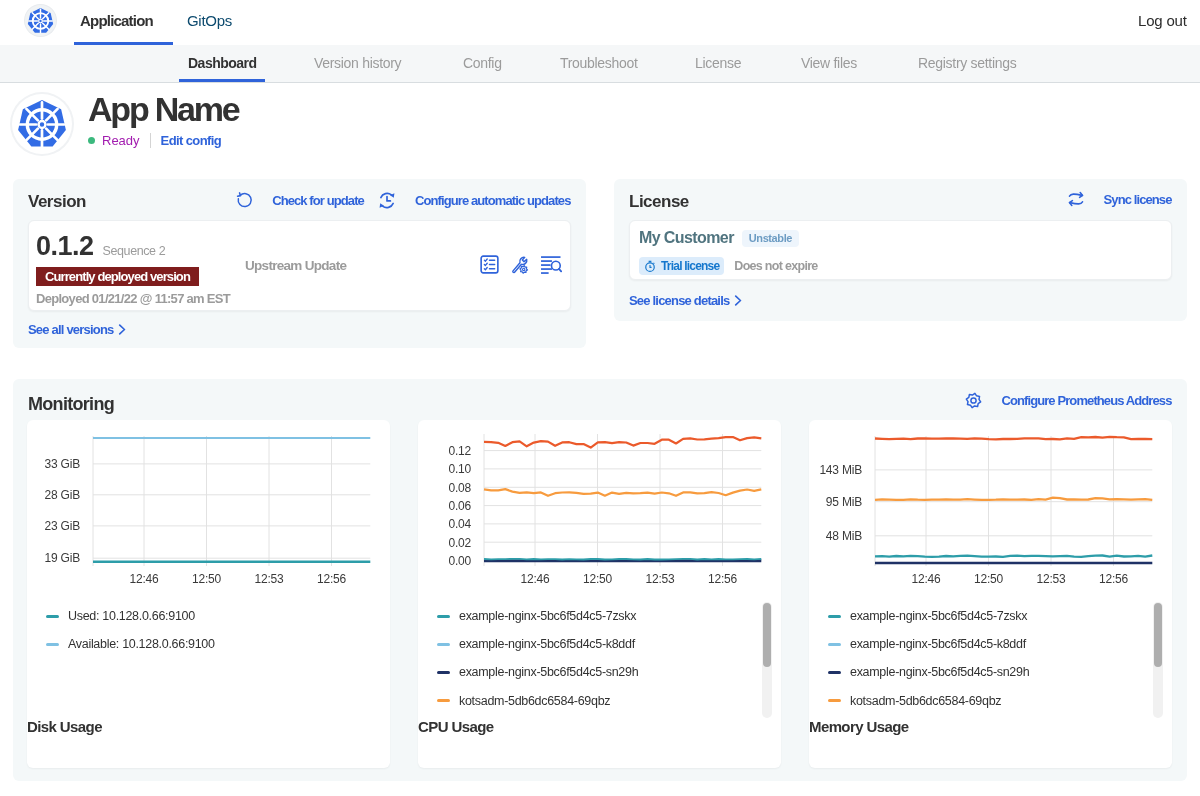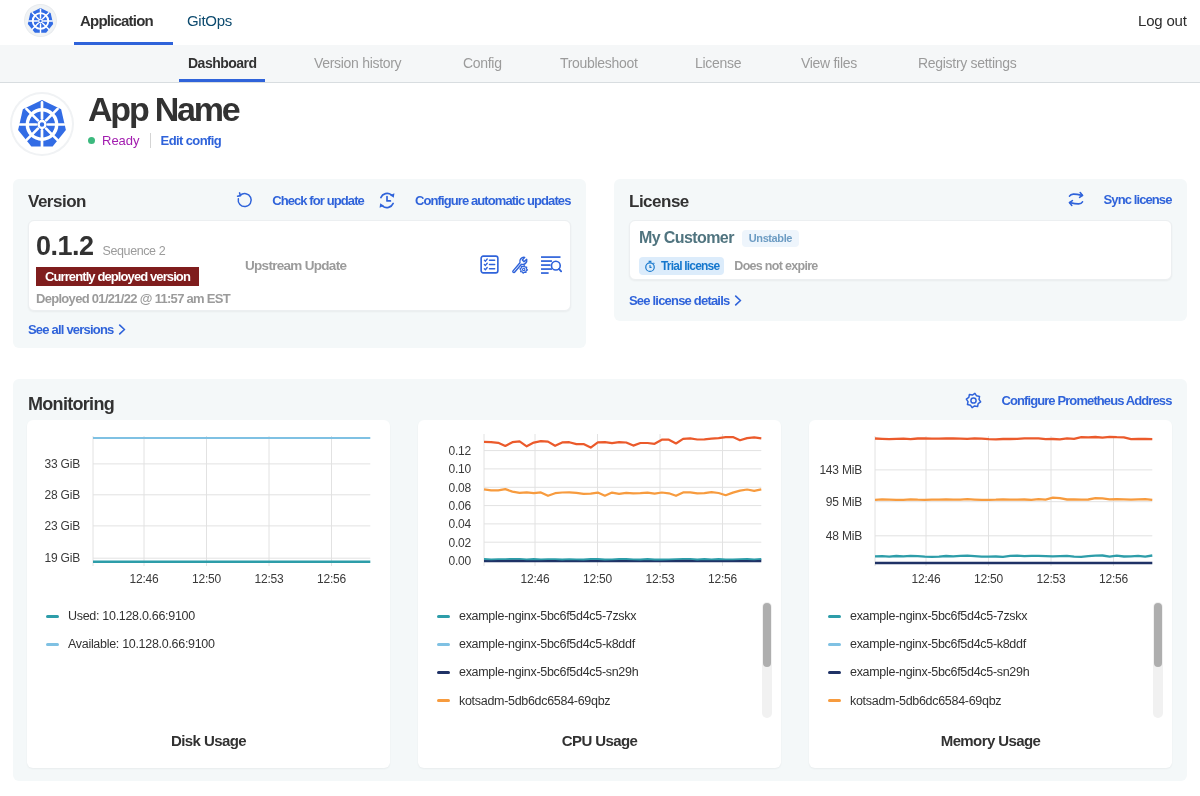--- a/index.html
+++ b/index.html
@@ -48,21 +48,21 @@
 .monlink { position:absolute; right:15px; top:13px; }
 .chartcard { position:absolute; top:41px; width:363px; height:348px; background:#fff; border-radius:6px; box-shadow:0 1px 2px rgba(50,50,50,.06); }
 #chart-disk { left:14px; } #chart-cpu { left:405px; } #chart-mem { left:796px; }
 .chartsvg { position:absolute; left:0; top:0; }
 .legend { position:absolute; left:9px; right:9px; top:182px; height:116px; overflow:hidden; }
 .lrow { height:28.2px; display:flex; align-items:center; }
 .dash { width:13px; height:3px; border-radius:2px; margin:0 9px 0 10px; flex:none; }
 .ltxt { font-size:12.5px; color:#323232; letter-spacing:-0.3px; }
 .sbtrack { position:absolute; right:0; top:0; width:10px; height:116px; background:#f1f1f1; border-radius:5px; }
 .sbthumb { position:absolute; right:1px; top:1px; width:8px; height:64px; background:#aeaeae; border-radius:4px; }
-.ctitle { position:absolute; left:0; right:0; top:312px; text-align:center; font-size:15px; font-weight:700; color:#323232; letter-spacing:-0.6px; }
+.ctitle { position:absolute; left:0; right:0; top:298px; text-align:left; font-size:15px; font-weight:700; color:#323232; letter-spacing:-0.6px; }
 </style></head>
 <body>
 <div class="topbar">
   <svg class="applogo" width="31" height="31" viewBox="0 0 31 31">
       <polygon points="15.50,3.00 25.66,7.89 28.17,18.89 21.14,27.71 9.86,27.71 2.83,18.89 5.34,7.89" fill="#326ce5"></polygon>
       <circle cx="15.5" cy="16" r="7.80" fill="none" stroke="#fff" stroke-width="1.82"></circle>
       <line x1="15.50" y1="12.88" x2="15.50" y2="4.30" stroke="#fff" stroke-width="1.43" stroke-linecap="round"></line>
       <line x1="17.71" y1="13.79" x2="23.77" y2="7.73" stroke="#fff" stroke-width="1.43" stroke-linecap="round"></line>
       <line x1="18.62" y1="16.00" x2="27.20" y2="16.00" stroke="#fff" stroke-width="1.43" stroke-linecap="round"></line>
       <line x1="17.71" y1="18.21" x2="23.77" y2="24.27" stroke="#fff" stroke-width="1.43" stroke-linecap="round"></line>

